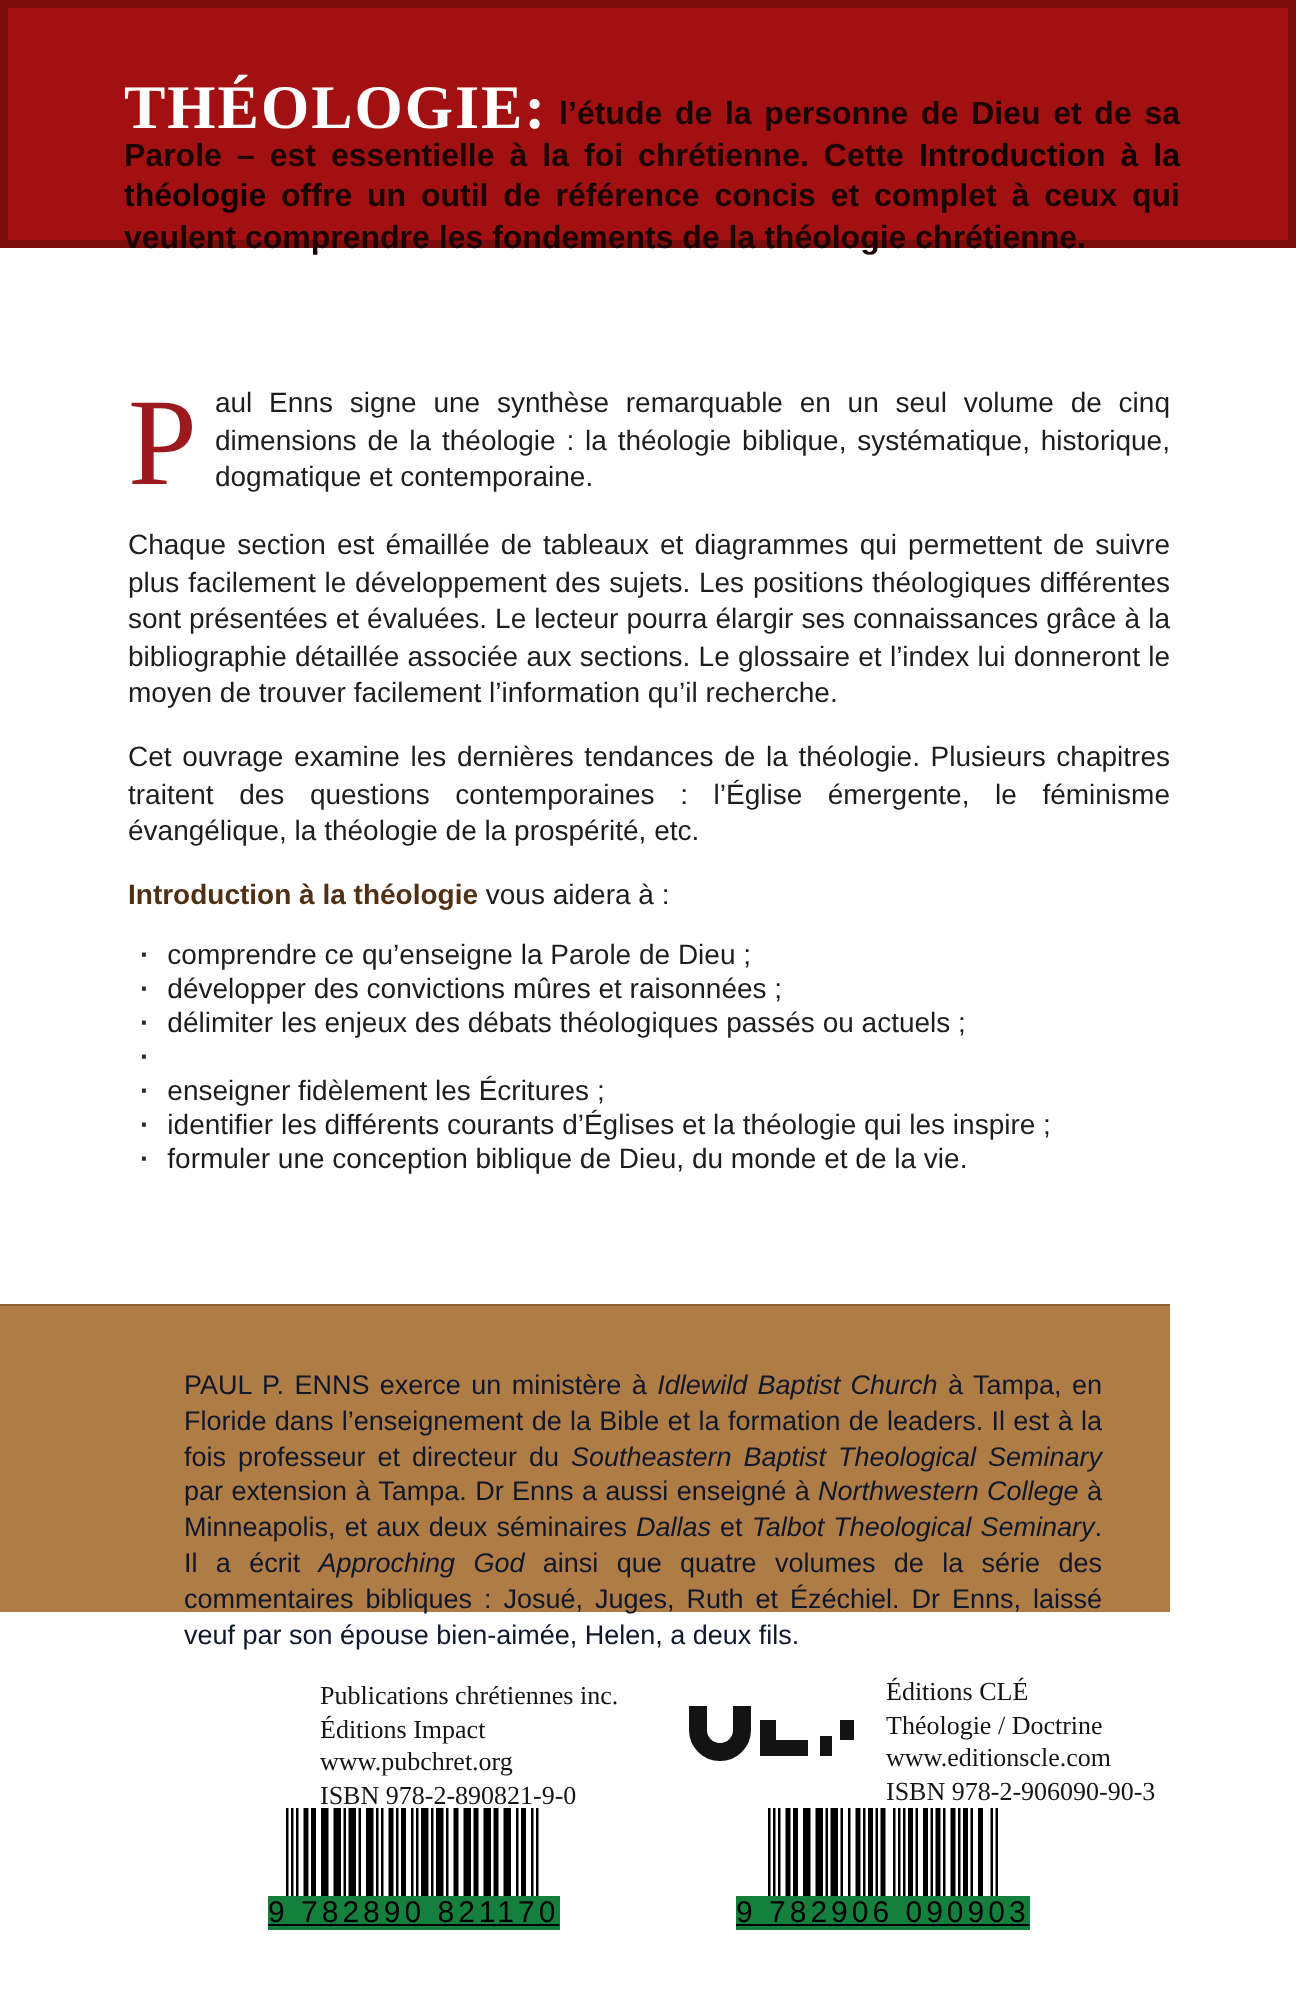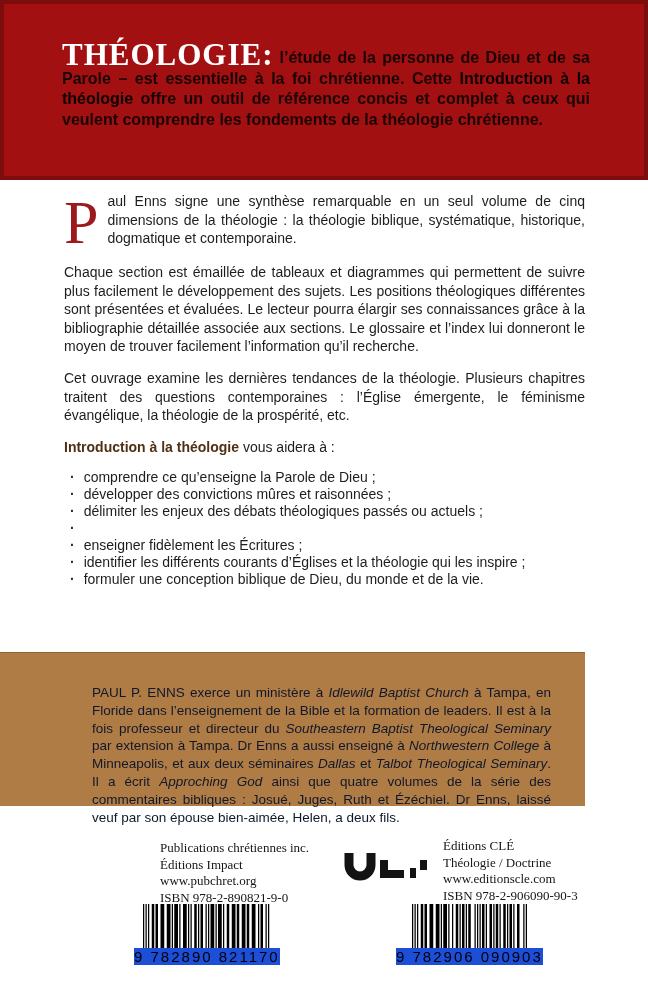--- a/index.html
+++ b/index.html
@@ -5,21 +5,21 @@
 <style>
   html,body{margin:0;padding:0;background:#e8e8e8;}
   .page{
     position:relative;width:648px;height:1000px;margin:0 auto;
     background:#ffffff;overflow:hidden;
     font-family:"Liberation Sans",sans-serif;color:#1d1d1d;
   }
 
   
   .header{
-    position:absolute;top:0;left:0;right:0;height:180px;box-sizing:border-box;
+    position:absolute;top:0;left:0;right:0;height:124px;box-sizing:border-box;
     background:#a31011;border:4px solid #7d0d0d;
   }
   .header-para{
     margin:0;padding:44px 54px 0 58px;
     font-size:16px;line-height:20.5px;text-align:justify;
     color:#1a0404;font-weight:bold;
   }
   .header-title{
     font-family:"Liberation Serif",serif;font-weight:bold;
     font-size:31px;line-height:0;color:#ffffff;letter-spacing:1px;
@@ -80,25 +80,25 @@
   }
   .impact-text-block{position:absolute;left:160px;top:2px;}
 
   
   .cle-logo{position:absolute;left:338px;top:8px;}
   .cle-text-block{position:absolute;left:443px;top:0px;}
 
   
   .barcode{position:absolute;top:66px;text-align:center;}
   .barcode-1{left:134px;}
-  .barcode-2{left:396px;}
+  .barcode-2{left:368px;}
   .barcode svg{display:block;margin:0 auto;}
   .barcode-number{
-    margin-top:-8px;background:#1d4ed8;position:relative;
-    font-size:15px;letter-spacing:2px;color:#000;white-space:nowrap;
+    margin-top:-8px;background:#15803d;position:relative;
+    font-size:15px;letter-spacing:2px;color:#000;white-space:nowrap;text-decoration:underline;
   }
 </style>
 </head>
 <body>
 
 <div class="page">
 
   <div class="header">
     <p class="header-para"><span class="header-title">THÉOLOGIE:</span><span>l’étude de la personne de Dieu et de sa Parole – est essentielle à la foi chrétienne. Cette </span><span class="header-bold">Introduction à la théologie</span><span> offre un outil de référence concis et complet à ceux qui veulent comprendre les fondements de la théologie chrétienne.</span></p>
   </div>

